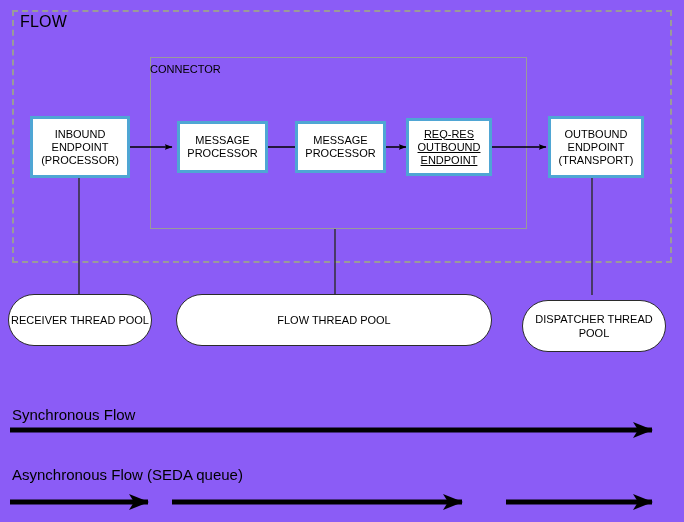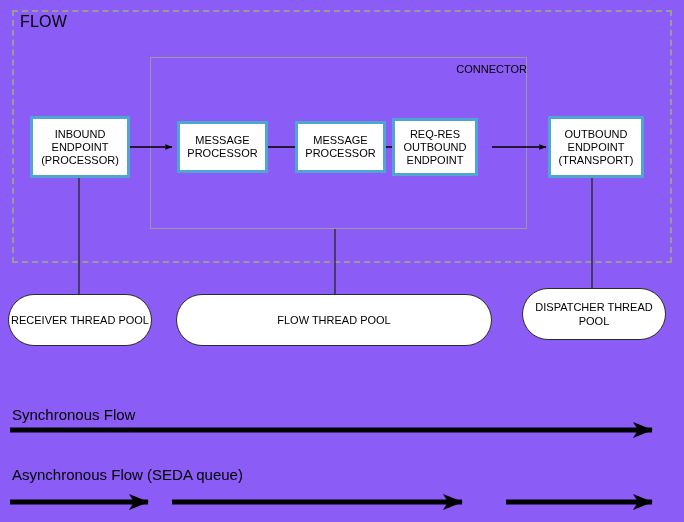--- a/index.html
+++ b/index.html
@@ -51,21 +51,21 @@
     width: 377px;
     height: 172px;
     border: 1px solid #9a9a9a;
     box-sizing: border-box;
   }
   .connector-title {
     position: absolute;
     left: 150px;
     top: 62px;
     width: 377px;
-    text-align: right;
+    text-align: left;
     font-size: 11px;
     line-height: 14px;
     color: #000000;
   }
 
   
   .node {
     position: absolute;
     box-sizing: border-box;
     border: 3px solid #4fa6d4;
@@ -155,21 +155,21 @@
     </span>
   </div>
 
   <div class="node" style="left:295px; top:121px; width:91px; height:52px;">
     <span>
       <span>MESSAGE</span>
       <span>PROCESSOR</span>
     </span>
   </div>
 
-  <div class="node" style="left:392px; top:118px; width:86px; height:58px;">
+  <div class="node" style="left:406px; top:118px; width:86px; height:58px;text-decoration:underline;">
     <span>
       <span>REQ-RES</span>
       <span>OUTBOUND</span>
       <span>ENDPOINT</span>
     </span>
   </div>
 
   <div class="node" style="left:548px; top:116px; width:96px; height:62px;">
     <span>
       <span>OUTBOUND</span>
@@ -185,21 +185,21 @@
     </span>
   </div>
 
   <div class="pool" style="left:8px; top:294px; width:144px; height:52px; border-radius:26px;">
     <span>
       <span>RECEIVER</span>
       <span>THREAD POOL</span>
     </span>
   </div>
 
-  <div class="pool" style="left:522px; top:288px; width:144px; height:52px; border-radius:26px;">
+  <div class="pool" style="left:522px; top:300px; width:144px; height:52px; border-radius:26px;">
     <span>
       <span>DISPATCHER</span>
       <span>THREAD POOL</span>
     </span>
   </div>
 
   <div class="legend-label" style="left:12px; top:466px;">Asynchronous Flow (SEDA queue)</div>
 
   <div class="legend-label" style="left:12px; top:406px;">Synchronous Flow</div>
 

